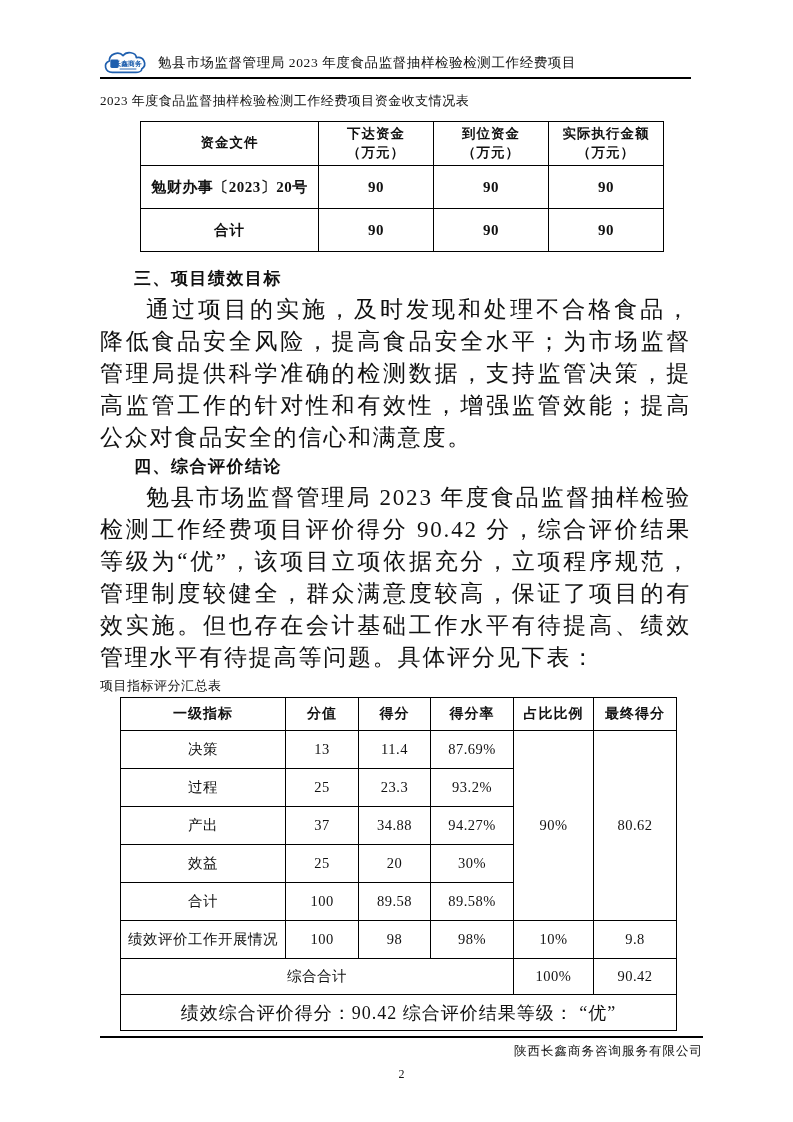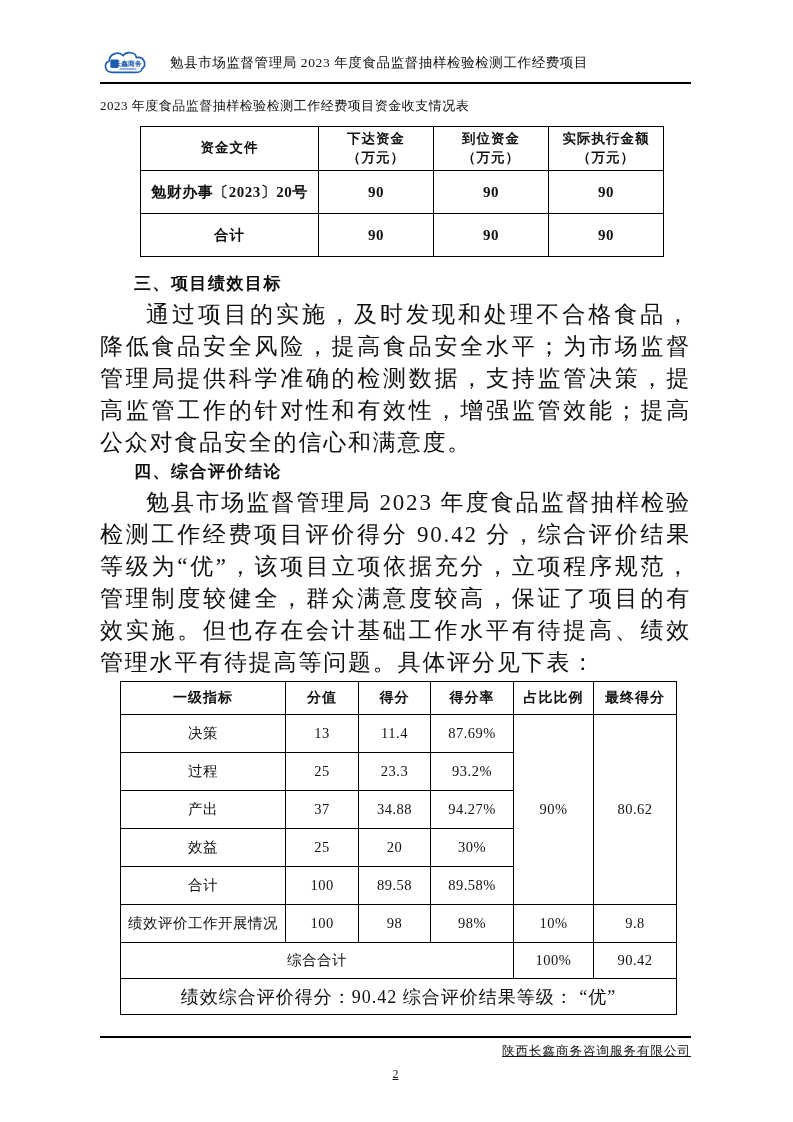--- a/index.html
+++ b/index.html
@@ -14,23 +14,21 @@
   .page {
     position: relative;
     width: 793px; height: 1122px;
     background: #fff;
     padding: 48px 102px 0 100px;
   }
   
   .doc-header {
     display: flex;
     align-items: center;
-    gap: 12px;
     border-bottom: 2px solid #000;
-    padding-bottom: 5px;
   }
   .logo { flex: 0 0 auto; width: 58px; height: 29px; display: inline-block; }
   .logo svg { width: 100%; height: 100%; display: block; }
   .doc-header-title {
     font-size: 13.5px;
     letter-spacing: 0.6px;
     white-space: nowrap;
   }
   
   .table-caption {
@@ -95,24 +93,23 @@
   .t2 .col-ind   { width: 165px; }
   .t2 .col-score { width: 73px; }
   .t2 .col-pts   { width: 72px; }
   .t2 .col-rate  { width: 83px; }
   .t2 .col-ratio { width: 80px; }
   .t2 .col-final { width: 83px; }
   .t2 .note-cell { font-size: 18px; letter-spacing: 1px; }
   
   .doc-footer {
     position: absolute;
-    left: 100px; right: 102px;
+    left: 100px; right: 90px;
     top: 1036px;
     border-top: 2px solid #000;
-    text-decoration: underline;
   }
   .footer-company {
     text-align: right;
     font-size: 12.5px;
     margin-top: 5px;
     letter-spacing: 1px;
   }
   .page-number {
     text-align: center;
     font-size: 12px;
@@ -171,20 +168,21 @@
       </tr>
     </tbody>
   </table>
 
   <div class="section-heading">三、项目绩效目标</div>
   <p class="body-para">通过项目的实施，及时发现和处理不合格食品，降低食品安全风险，提高食品安全水平；为市场监督管理局提供科学准确的检测数据，支持监管决策，提高监管工作的针对性和有效性，增强监管效能；提高公众对食品安全的信心和满意度。</p>
 
   <div class="section-heading h4">四、综合评价结论</div>
   <p class="body-para">勉县市场监督管理局 2023 年度食品监督抽样检验检测工作经费项目评价得分 90.42 分，综合评价结果等级为“优”，该项目立项依据充分，立项程序规范，管理制度较健全，群众满意度较高，保证了项目的有效实施。但也存在会计基础工作水平有待提高、绩效管理水平有待提高等问题。具体评分见下表：</p>
 
+  <div class="table-caption caption2">项目指标评分汇总表</div>
 
   <table class="t2">
     <colgroup>
       <col class="col-ind">
         <col class="col-score">
         <col class="col-pts">
       <col class="col-rate">
         <col class="col-ratio">
         <col class="col-final">
     </colgroup>

